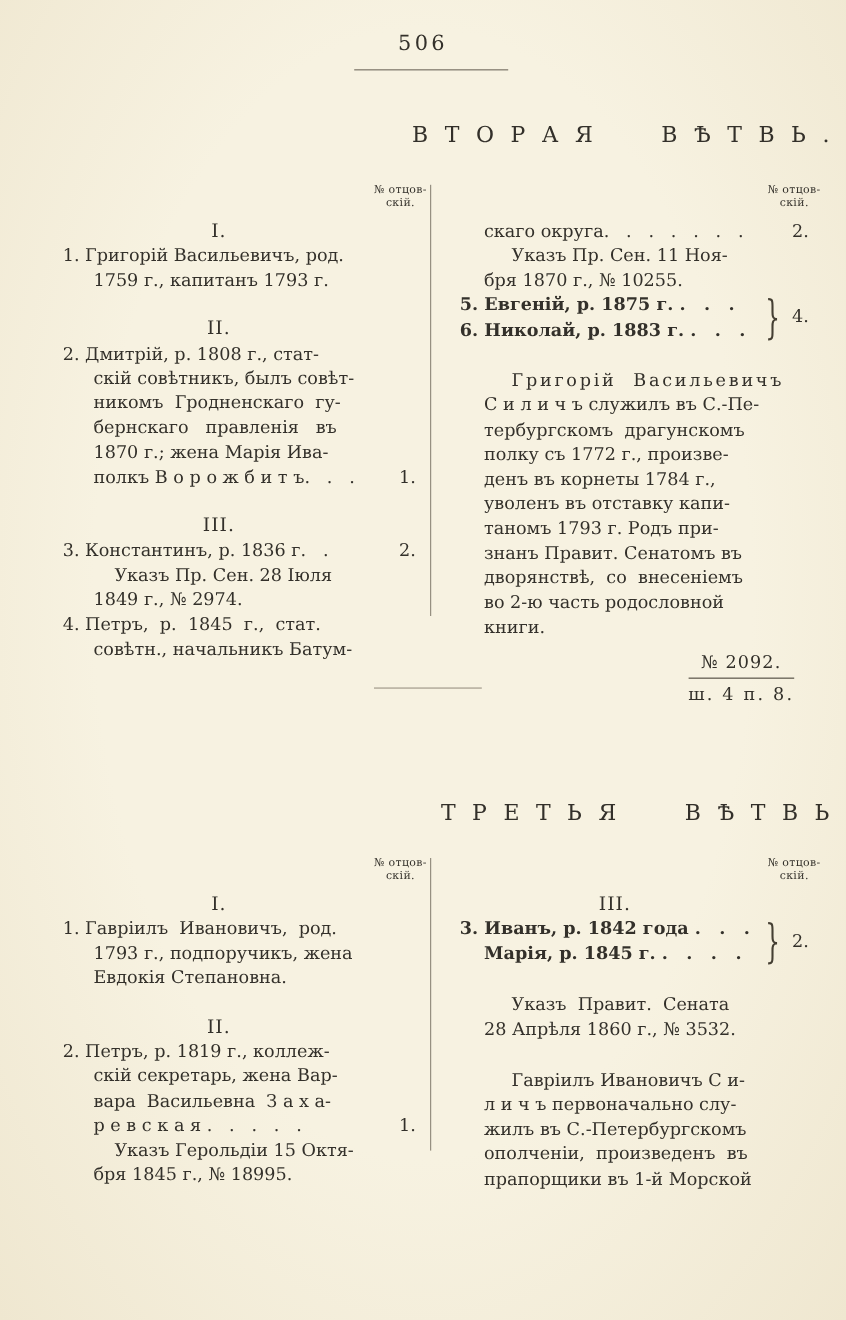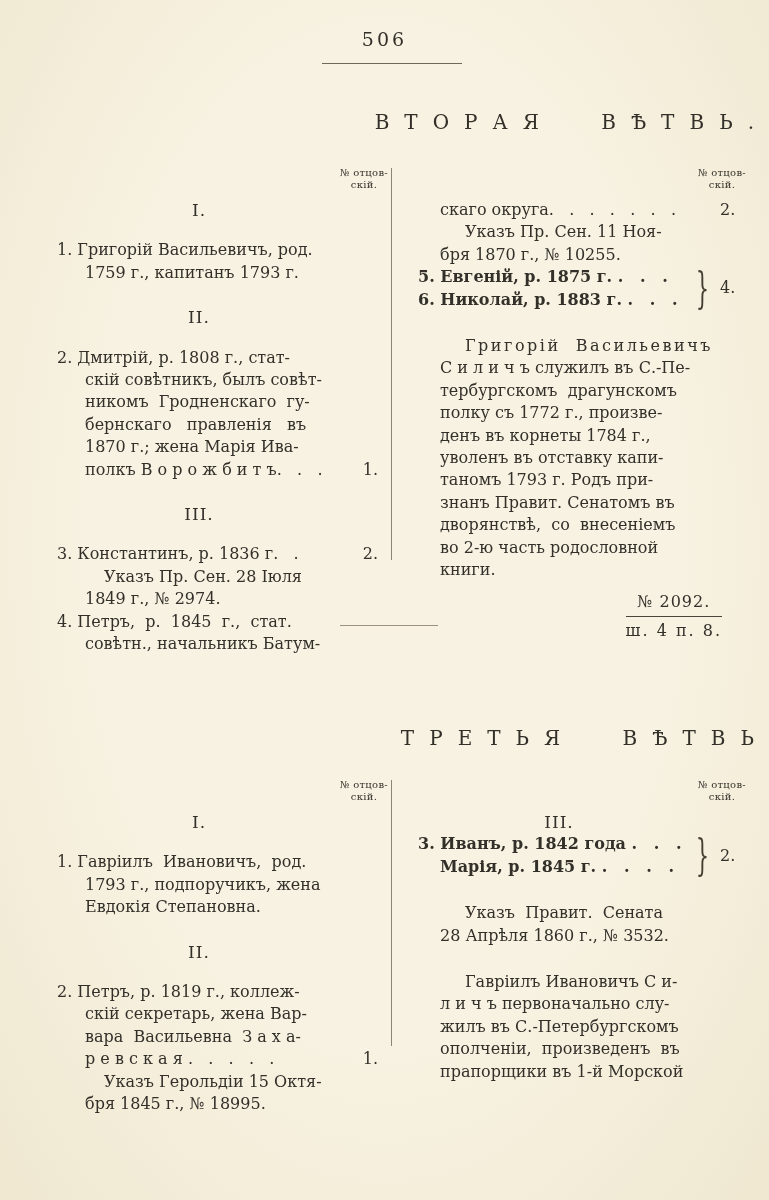--- a/index.html
+++ b/index.html
@@ -32,21 +32,21 @@
   .col-r .gut-head { right:10px; width:60px; }
 
   .rows { padding-top:34px; }
   .row { margin:0; }
   .row-heading { text-align:center; margin-right:var(--gut); margin-top:22px;
     font-size:17px; line-height:22.4px; letter-spacing:1px; }
   .row:first-child { margin-top:0; }
   .row-heading.gap { margin-top:30px; }
   .row-entry { margin-top:0; }
   .row-entry.gap { margin-top:24px; }
-  .row-heading + .row-entry { margin-top:18px; }
+  .row-heading + .row-entry { margin-top:0; }
   .row-entry + .row-heading { margin-top:22px; }
 
   .line { display:flex;justify-content:space-between; }
   .line-text { flex:1 1 auto; min-width:0; white-space:pre; }
   .ind1 > .line-text { padding-left:28px; }
   .ind2 > .line-text { padding-left:47px; }
   .col-r .ind1 > .line-text { padding-left:22px; }
   .gnum { flex:0 0 var(--gut); box-sizing:border-box; }
   .col-l .gnum { text-align:right; padding-right:13px; }
   .col-r .gnum { text-align:left; padding-left:20px; }

